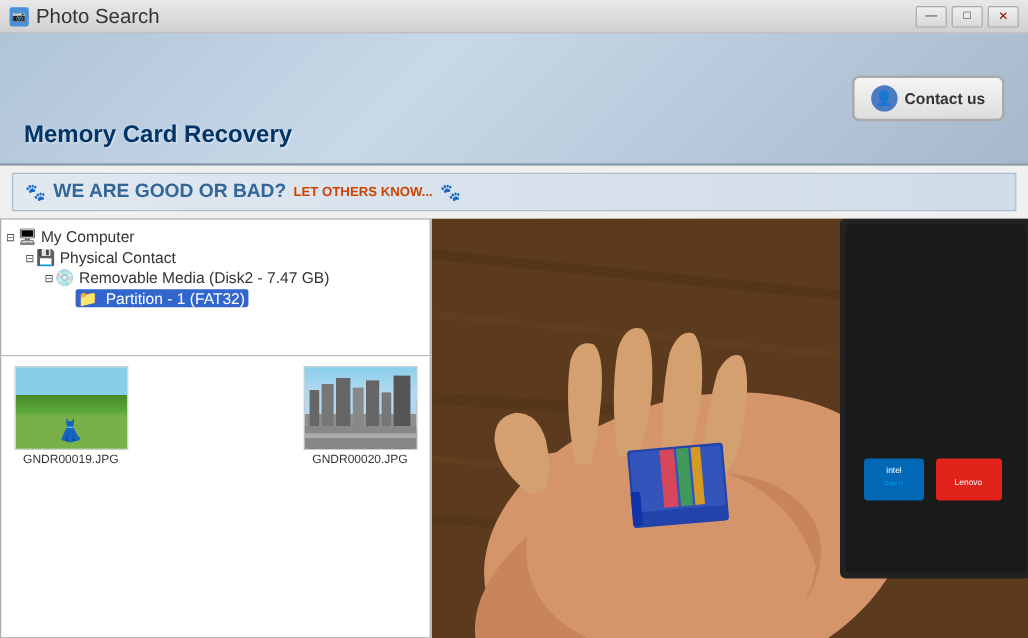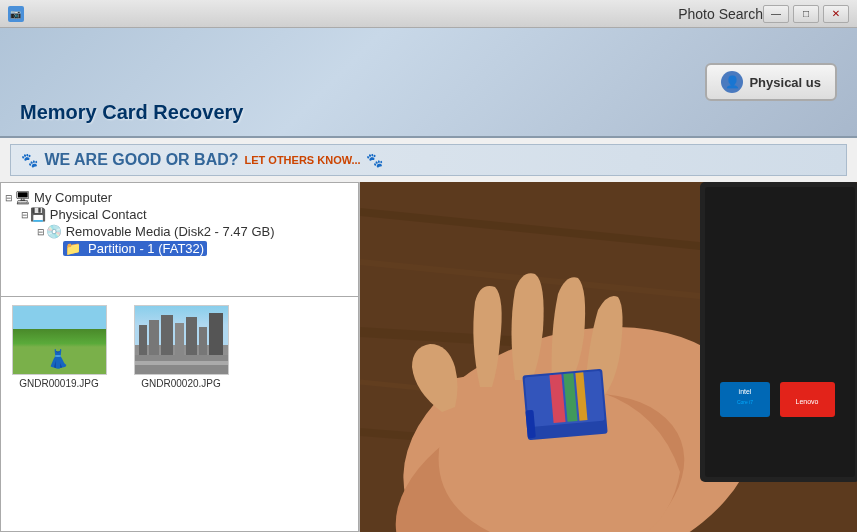--- a/index.html
+++ b/index.html
@@ -27,24 +27,23 @@
       margin-right: 6px;
       background: #4a90d9;
       border-radius: 2px;
       display: flex;
       align-items: center;
       justify-content: center;
       color: white;
       font-size: 9px;
     }
     .window-title-text {
-      font-size: 14px;
+      font-size: 17px;
       color: #333;
       flex: 1;
-      text-align: right;
     }
     .window-controls {
       display: flex;
       gap: 4px;
     }
     .win-btn {
       width: 26px;
       height: 18px;
       background: linear-gradient(to bottom, #f0f0f0, #d8d8d8);
       border: 1px solid #aaa;
@@ -190,20 +189,21 @@
       background: white;
       border: 1px solid #aaa;
       border-top: none;
       flex: 1;
       overflow-y: auto;
       padding: 8px;
       display: flex;
       flex-wrap: wrap;
       gap: 22px;
       align-content: flex-start;
+      justify-content: space-between;
     }
     .thumb-item {
       display: flex;
       flex-direction: column;
       align-items: center;
       width: 100px;
     }
     .thumb-img {
       width: 95px;
       height: 70px;
@@ -275,21 +275,21 @@
     <div class="win-btn">—</div>
     <div class="win-btn">□</div>
     <div class="win-btn close">✕</div>
   </div>
 </div>
 
 <div class="app-header">
   <span class="app-subtitle">Memory Card Recovery</span>
   <button class="contact-btn">
     <div class="contact-icon">👤</div>
-    <span>Physical us</span>
+    <span>Contact us</span>
   </button>
 </div>
 
 <div class="rating-banner">
   <span class="rating-icon">🐾</span>
   <span class="rating-text">WE ARE GOOD OR BAD?</span>
   <span class="rating-subtext">LET OTHERS KNOW...</span>
   <span class="rating-icon">🐾</span>
 </div>
 

